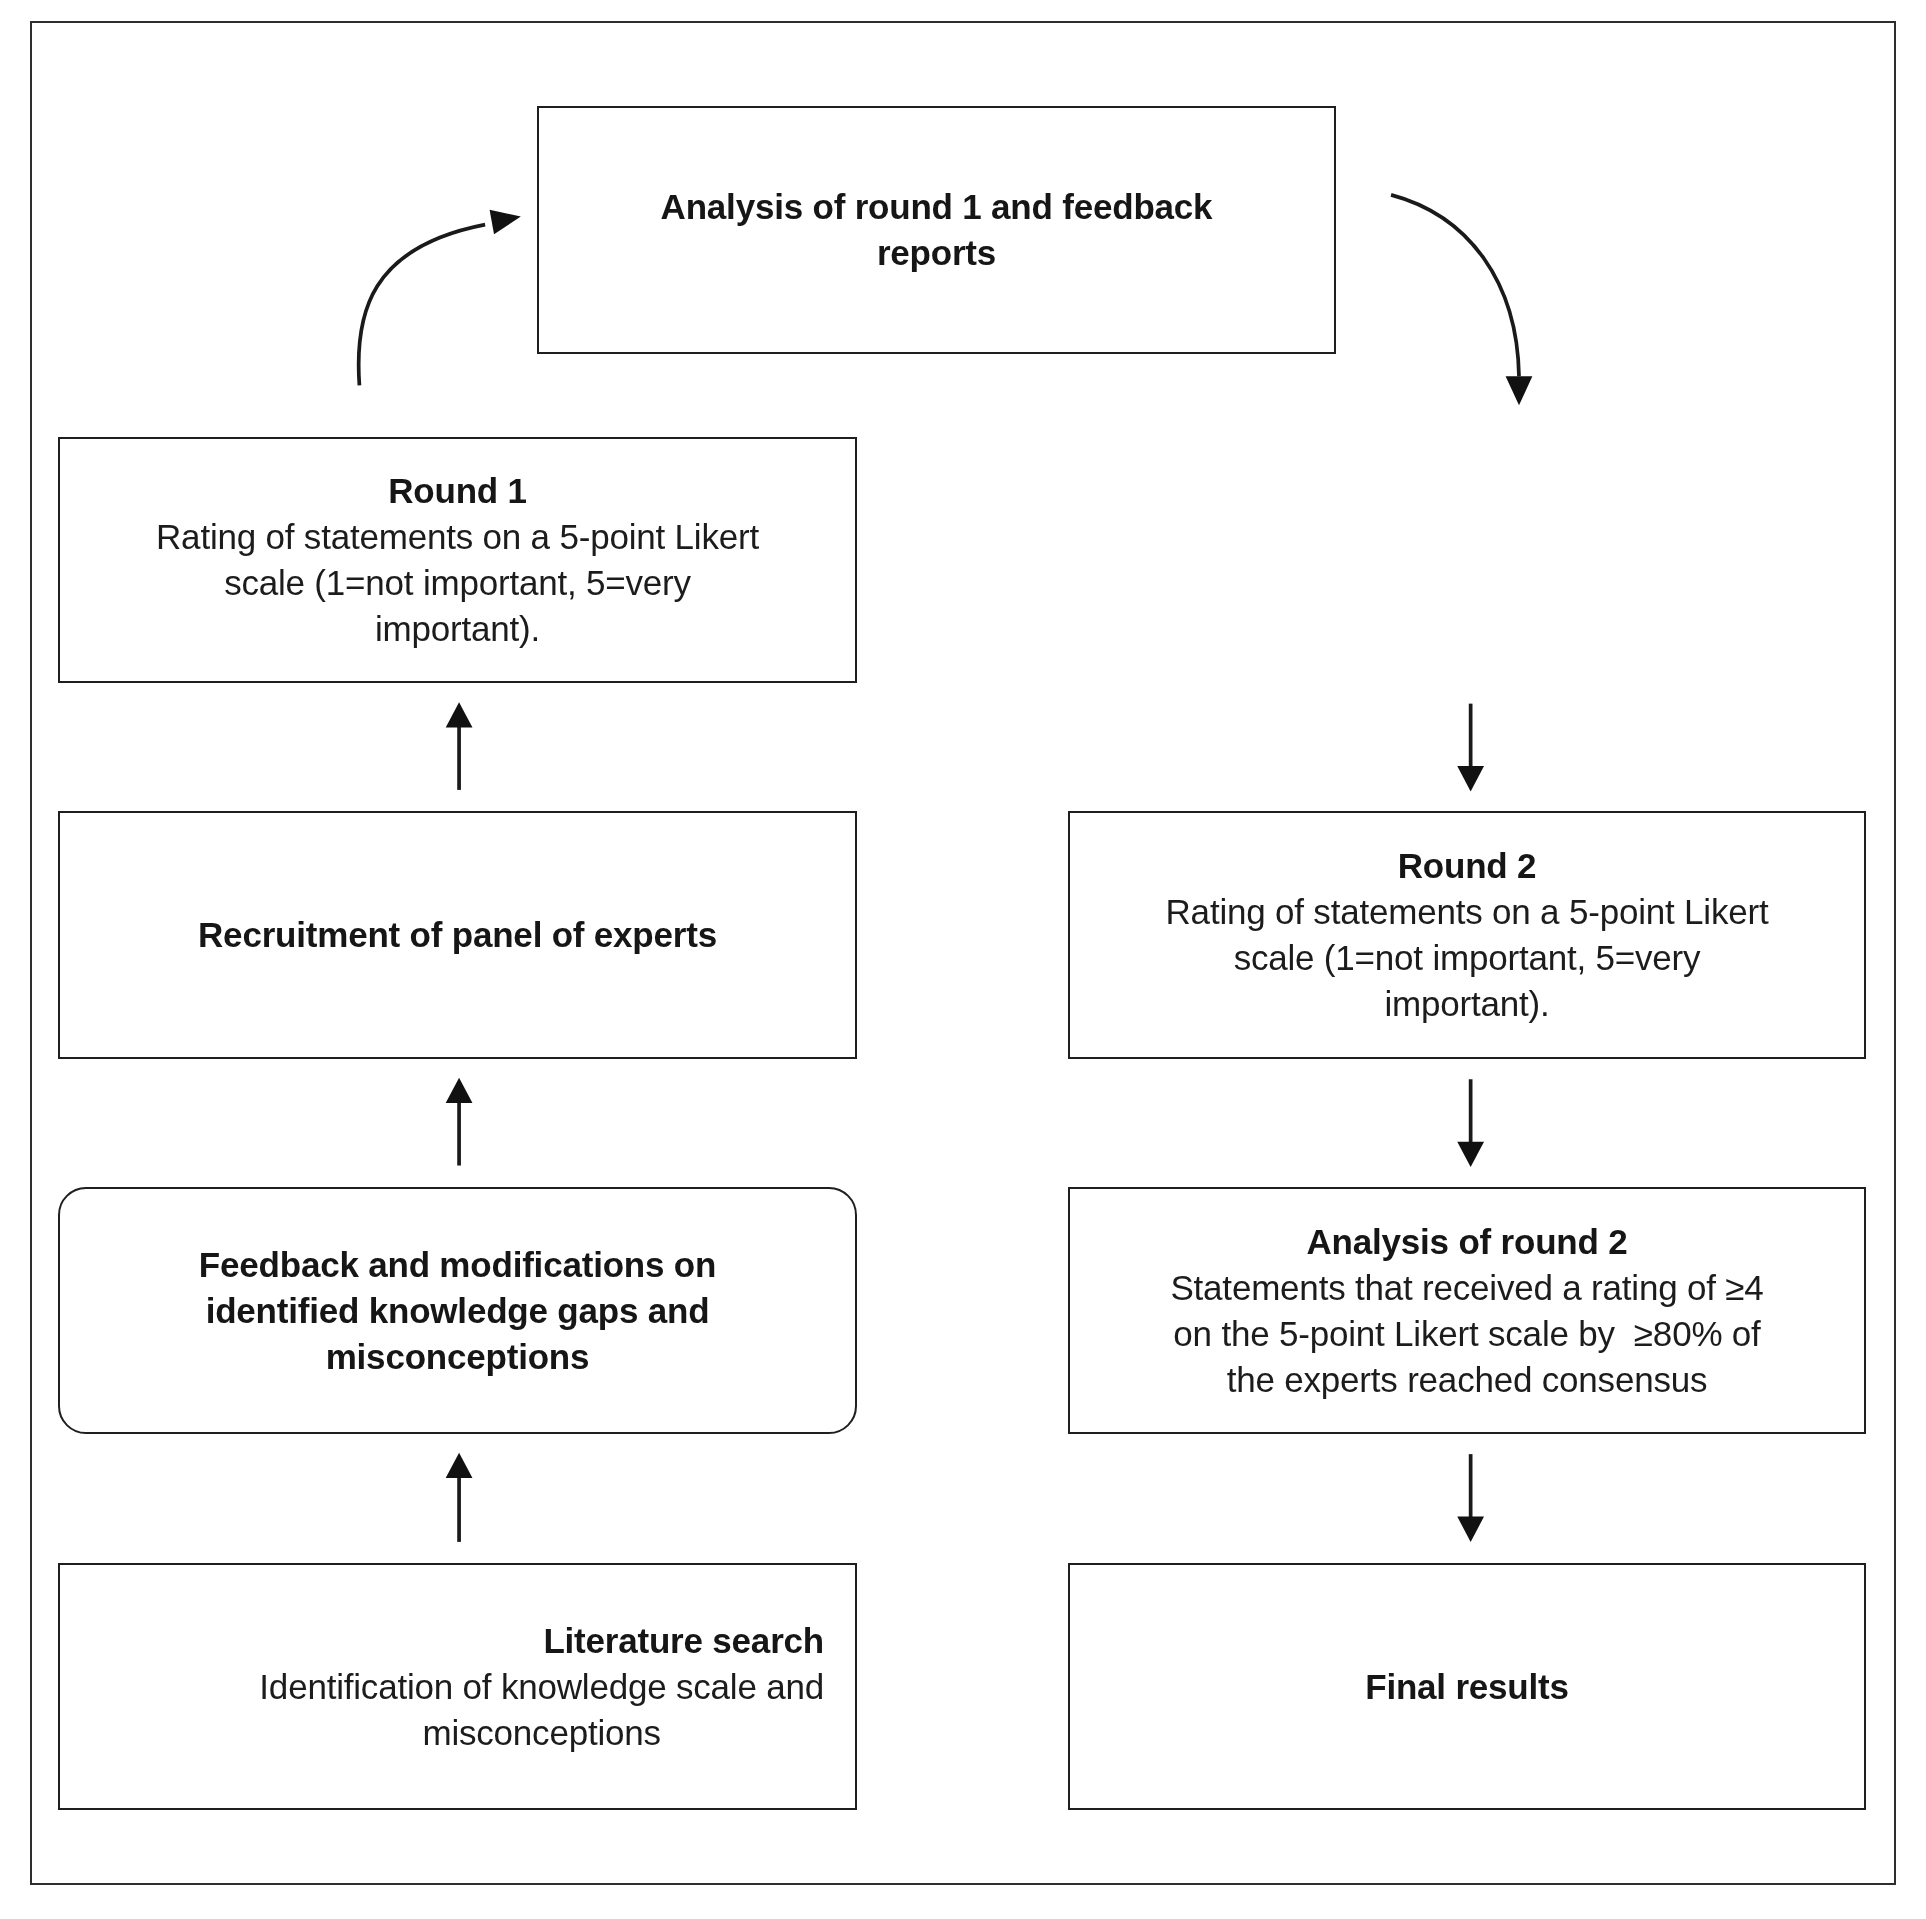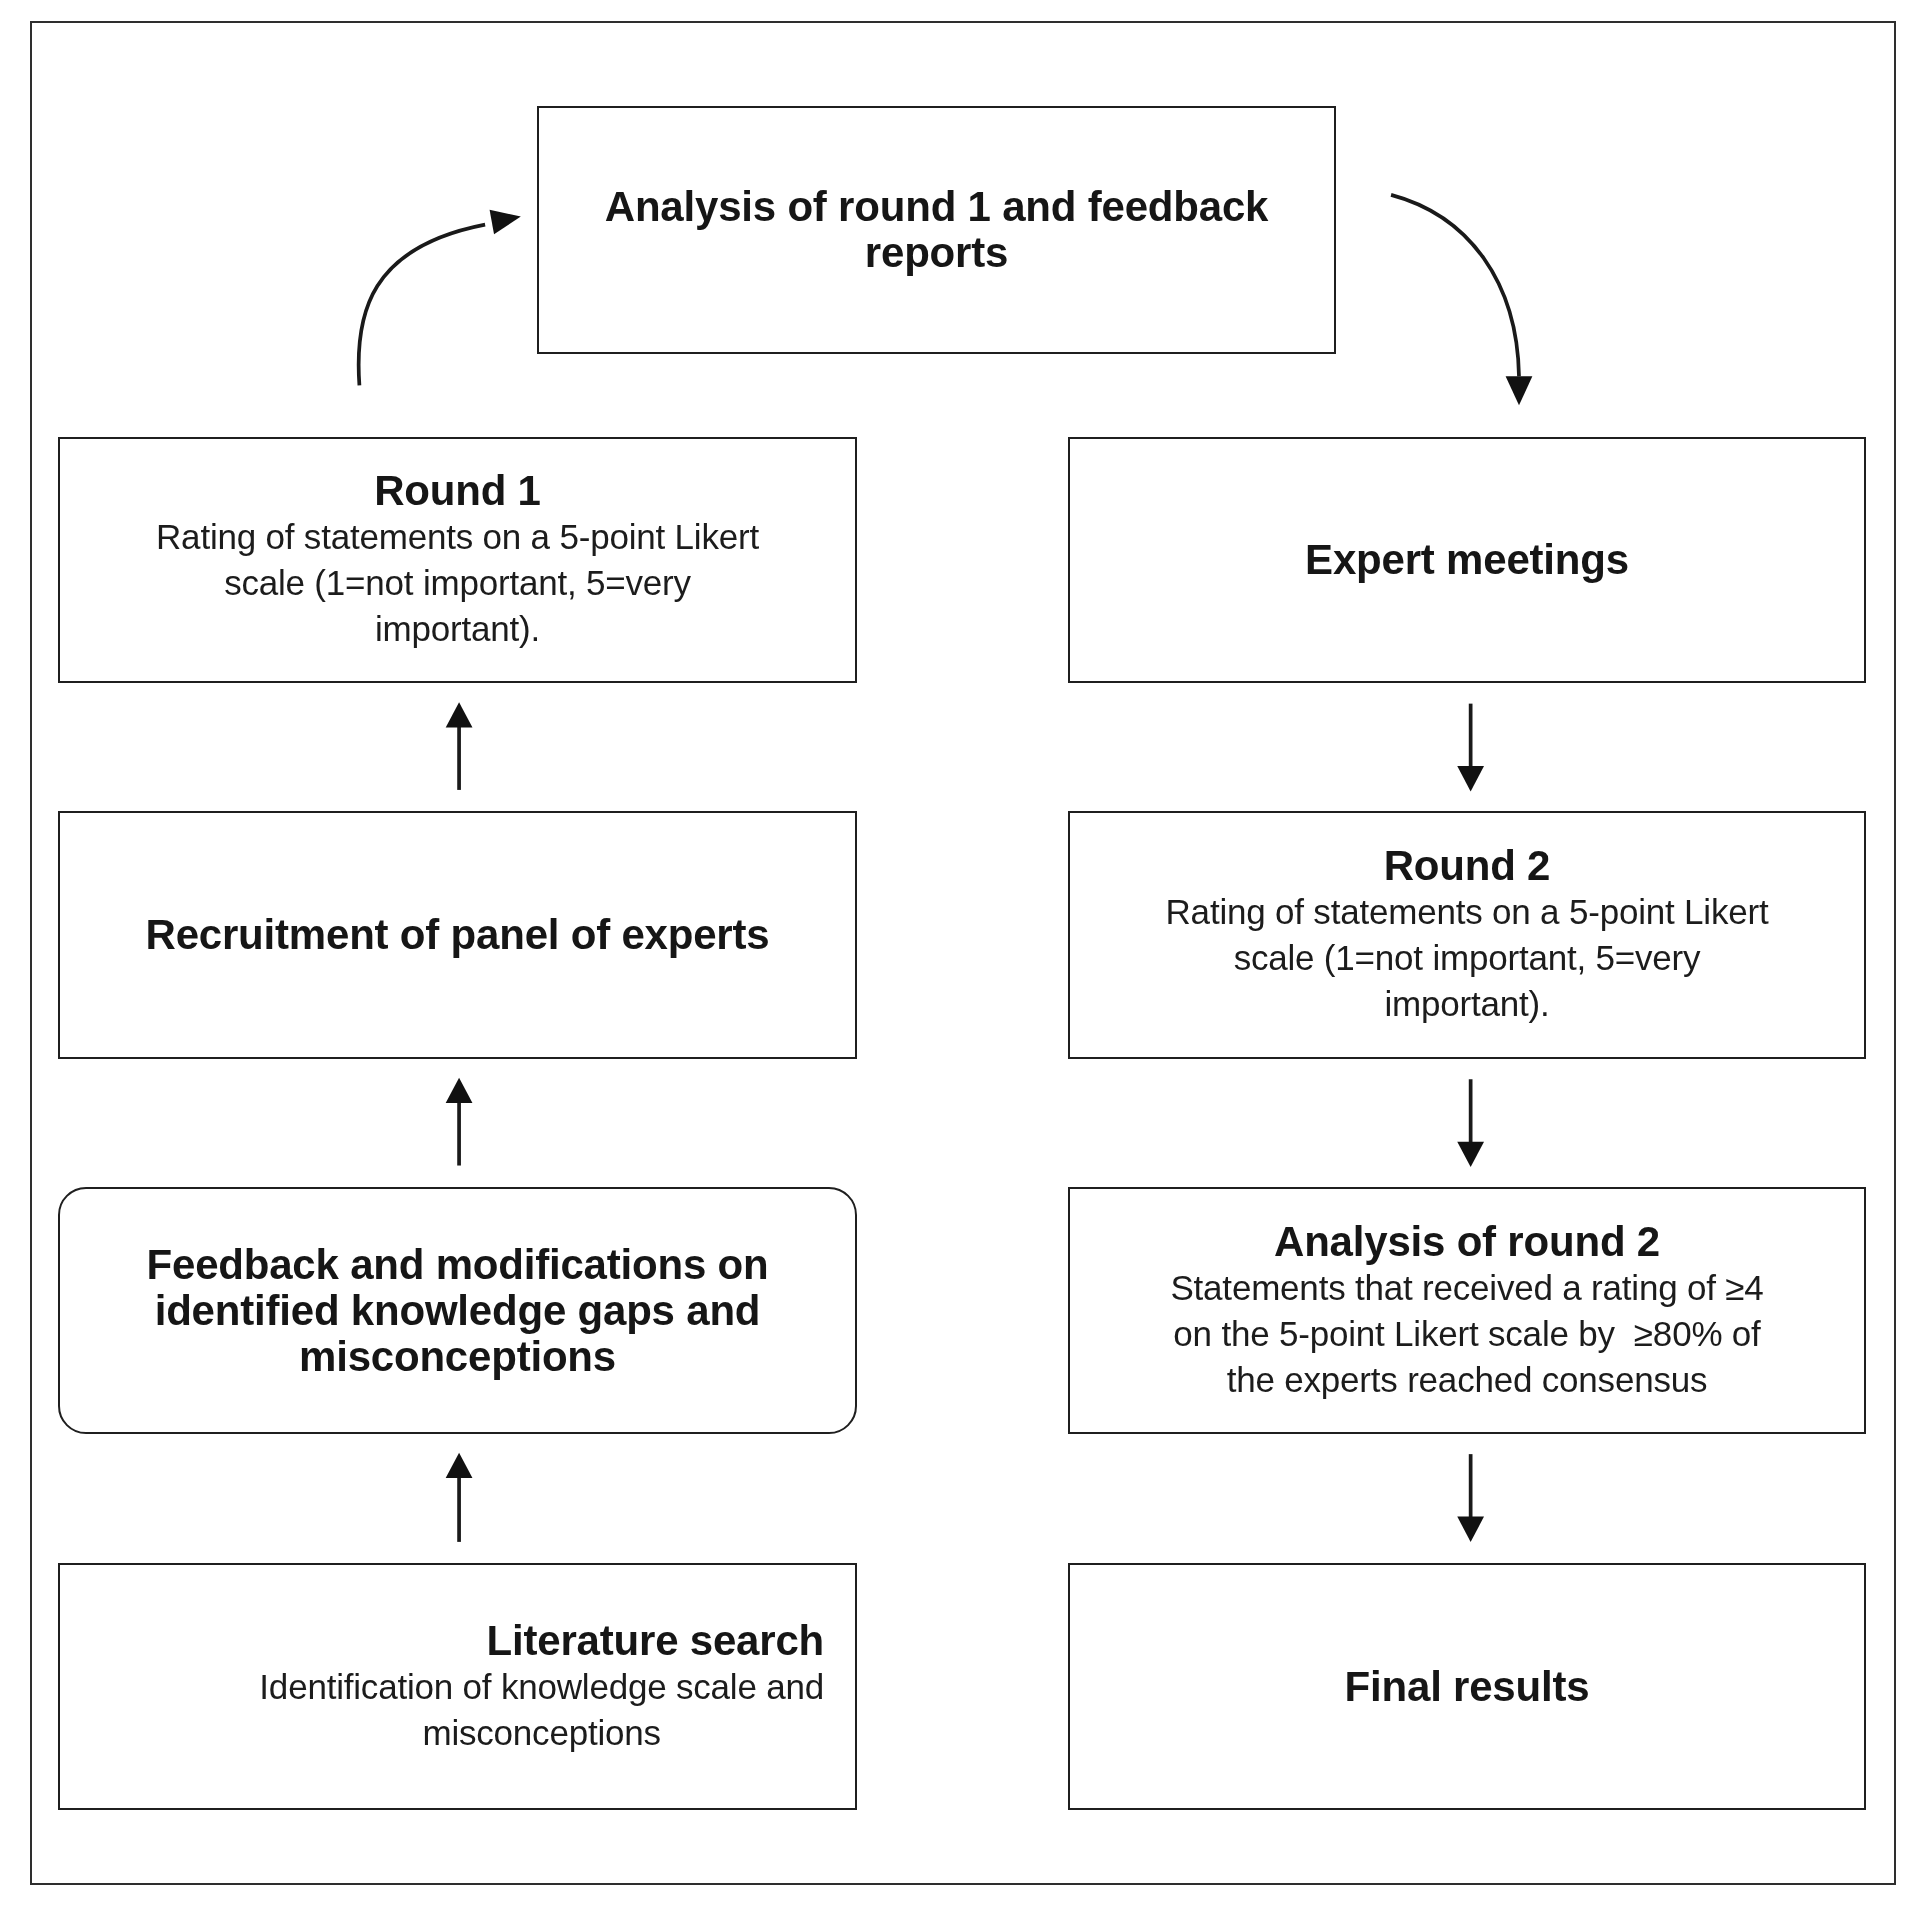--- a/index.html
+++ b/index.html
@@ -29,21 +29,21 @@
     box-sizing: border-box;
     display: flex;
     flex-direction: column;
     justify-content: center;
     align-items: center;
     text-align: center;
     padding: 9px 31px;
   }
   .box .title {
     font-weight: 700;
-    font-size: 42px;
+    font-size: 35px;
     line-height: 46px;
     white-space: pre-line;
     letter-spacing: -0.2px;
   }
   .box .body {
     font-weight: 400;
     font-size: 35px;
     line-height: 46px;
     white-space: pre-line;
     letter-spacing: -0.2px;
@@ -96,23 +96,20 @@
 identified knowledge gaps and
 misconceptions</div>
   </div>
 
   <div class="box b-l4">
     <div class="title">Literature search</div>
     <div class="body">Identification of knowledge scale and
 misconceptions</div>
   </div>
 
-  <div class="box b-r1">
-    <div class="title">Expert meetings</div>
-  </div>
 
   <div class="box b-r2">
     <div class="title">Round 2</div>
     <div class="body">Rating of statements on a 5-point Likert
 scale (1=not important, 5=very
 important).</div>
   </div>
 
   <div class="box b-r3">
     <div class="title">Analysis of round 2</div>

